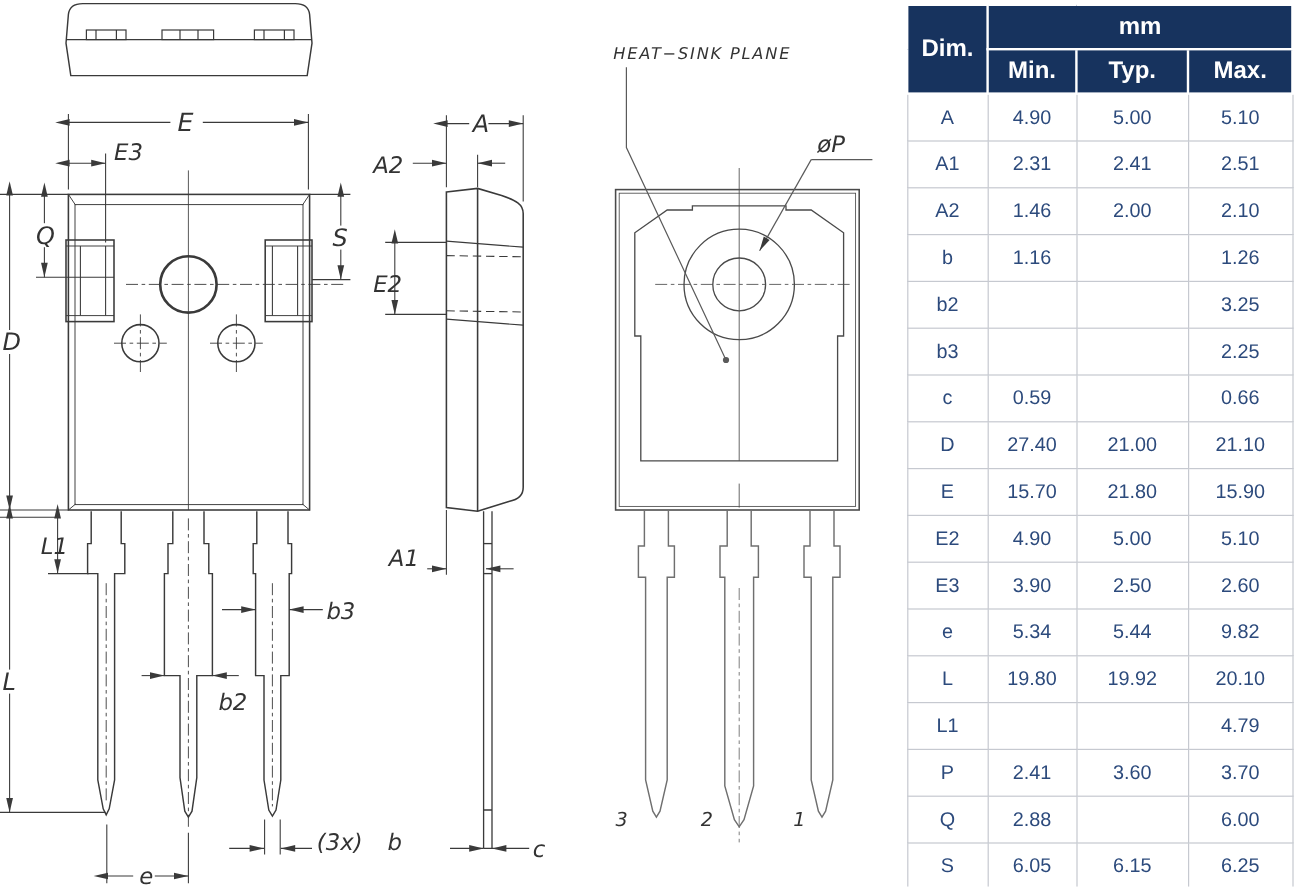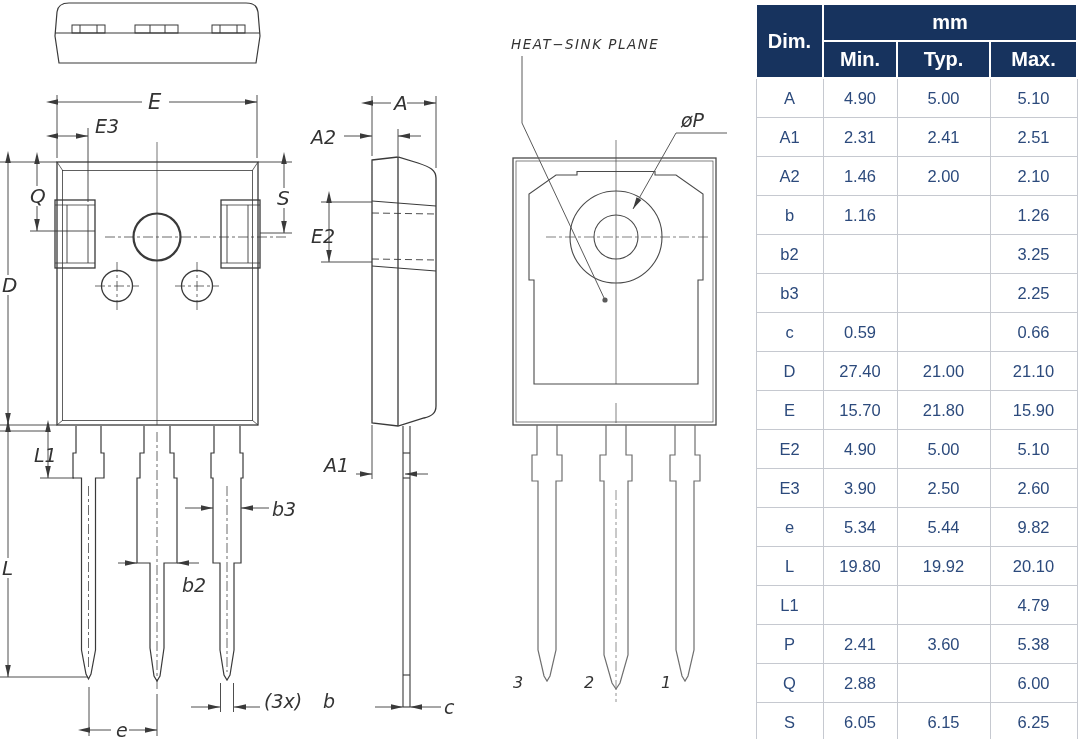--- a/index.html
+++ b/index.html
@@ -337,21 +337,21 @@
         <tr>
           <td>L1</td>
           <td></td>
           <td></td>
           <td>4.79</td>
         </tr>
         <tr>
           <td>P</td>
           <td>2.41</td>
           <td>3.60</td>
-          <td>5.38</td>
+          <td>3.70</td>
         </tr>
         <tr>
           <td>Q</td>
           <td>2.88</td>
           <td></td>
           <td>6.00</td>
         </tr>
         <tr>
           <td>S</td>
           <td>6.05</td>

